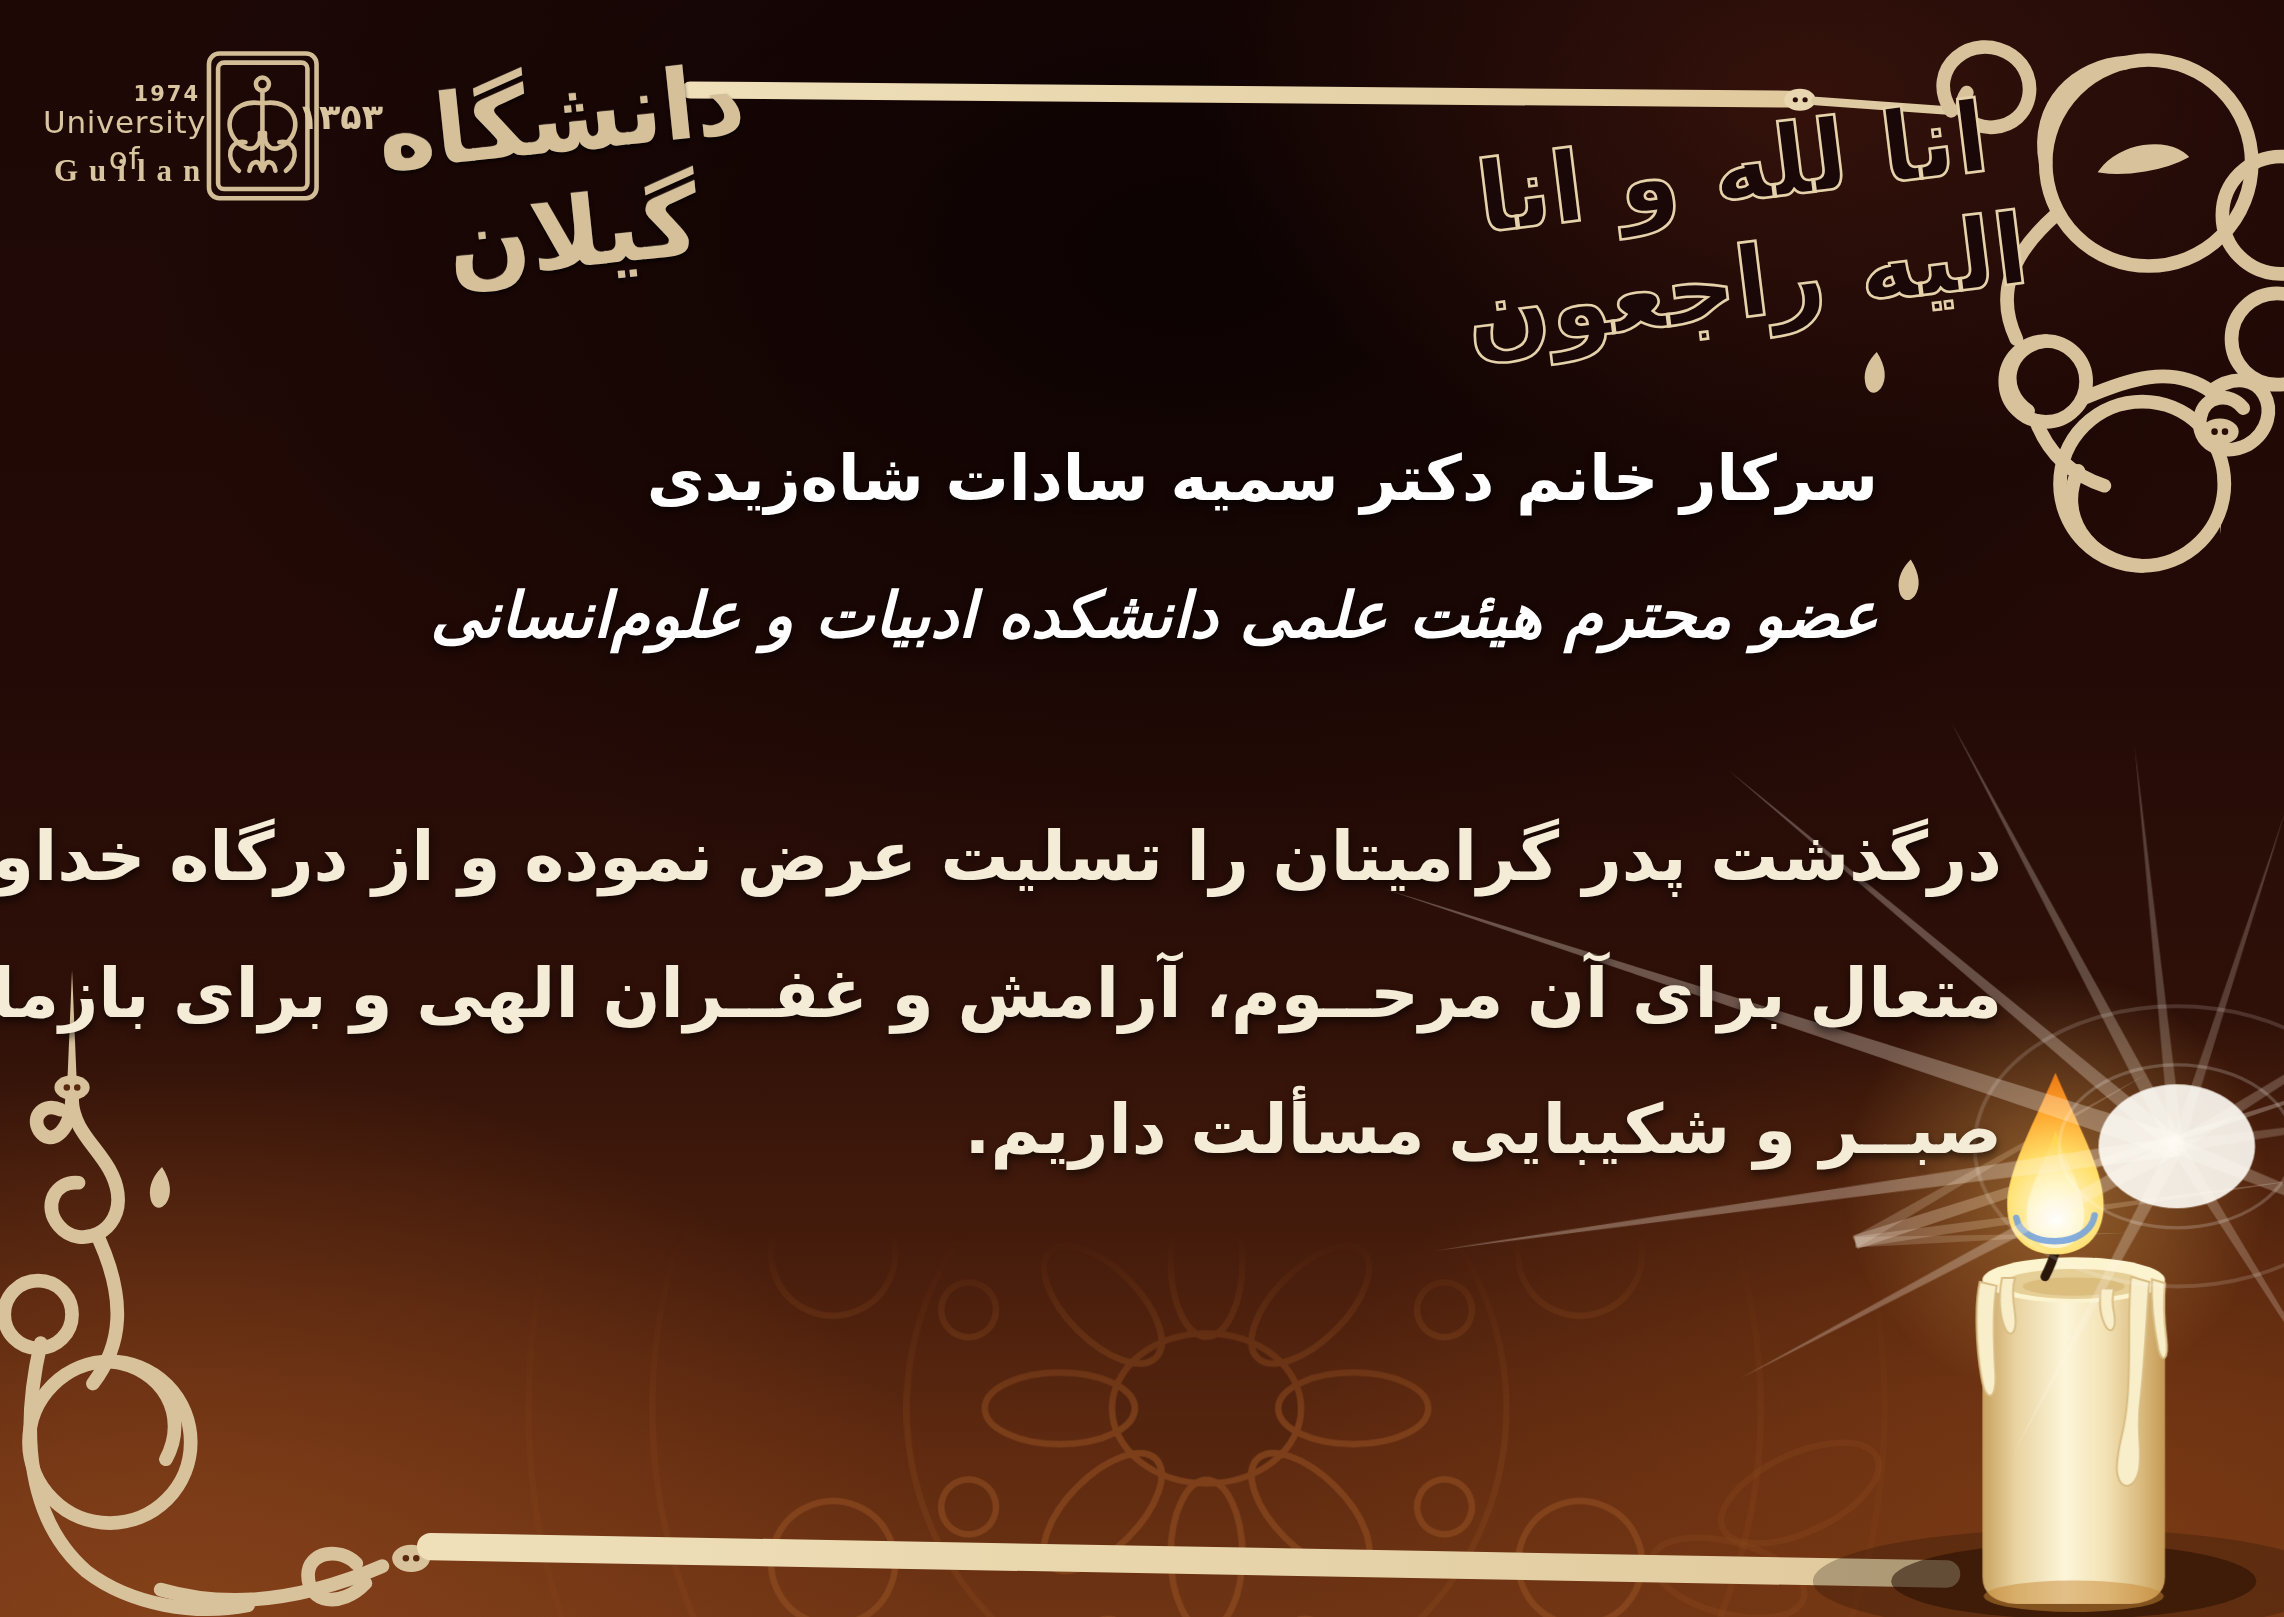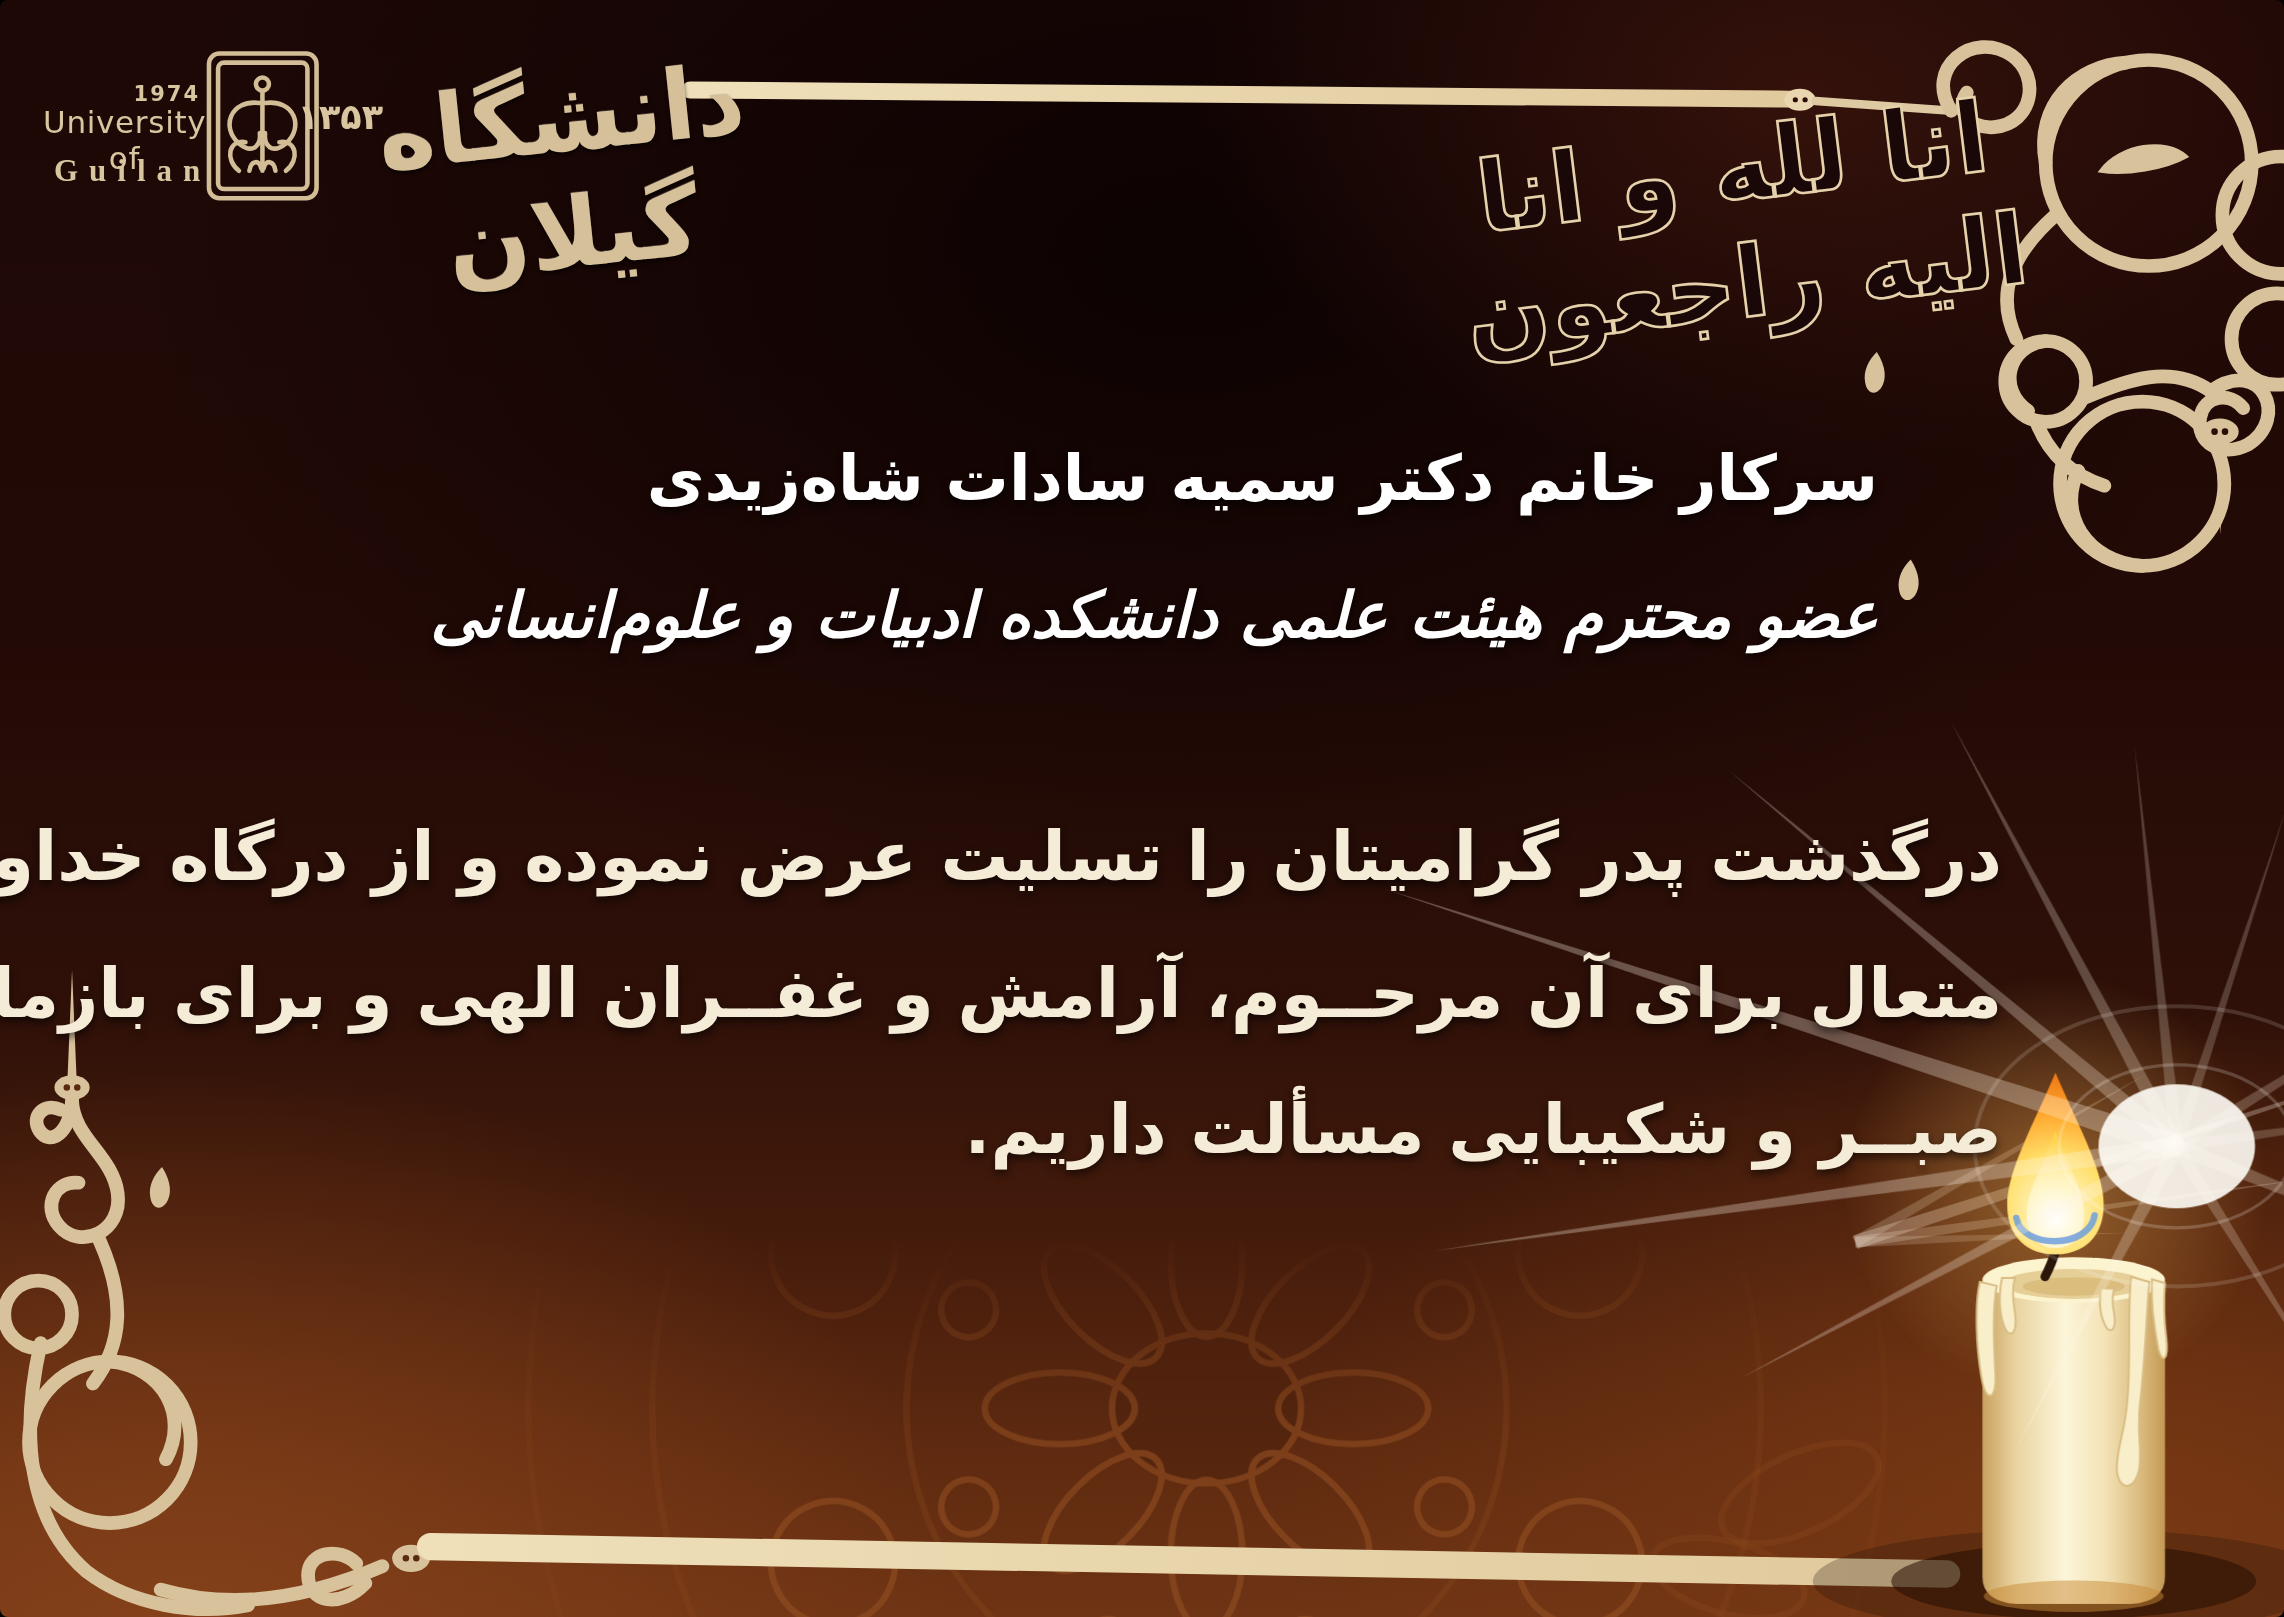--- a/index.html
+++ b/index.html
@@ -7,21 +7,20 @@
     position:relative;
     width:2284px;height:1617px;
     overflow:hidden;
     font-family:"DejaVu Sans", sans-serif;
     background:
       radial-gradient(ellipse 978px 620px at 79% 6%, rgba(58,20,12,.85) 0%, rgba(58,20,12,0) 62%),
       radial-gradient(ellipse 1500px 978px at 52% 16%, rgba(10,2,2,.9) 0%, rgba(10,2,2,0) 70%),
       radial-gradient(ellipse 1239px 913px at 8% 102%, rgba(134,66,26,.95) 0%, rgba(134,66,26,0) 64%),
       radial-gradient(ellipse 1370px 848px at 92% 94%, rgba(122,58,20,.9) 0%, rgba(122,58,20,0) 60%),
       linear-gradient(180deg,#1d0806 0%,#230a06 40%,#2e1008 62%,#471d0c 78%,#5f2a10 90%,#6e3414 100%);
-    border-radius: 8px;
   }
   .abs{position:absolute;}
   .svg-layer{position:absolute;left:0;top:0;width:2284px;height:1617px;}
   
   .logo-year-en{left:110px;top:82px;width:90px;text-align:right;
     color:#d9c6a0;font-size:21px;font-weight:bold;letter-spacing:2px;}
   .logo-name-en1{left:43px;top:104px;width:163px;text-align:center;
     color:#d9c6a0;font-size:31px;letter-spacing:0.7px;}
   .logo-name-en2{left:43px;top:153px;width:163px;text-align:center;
     color:#d9c6a0;font-size:31px;font-weight:bold;letter-spacing:11px;text-indent:11px;font-family:Liberation Serif, serif;}

